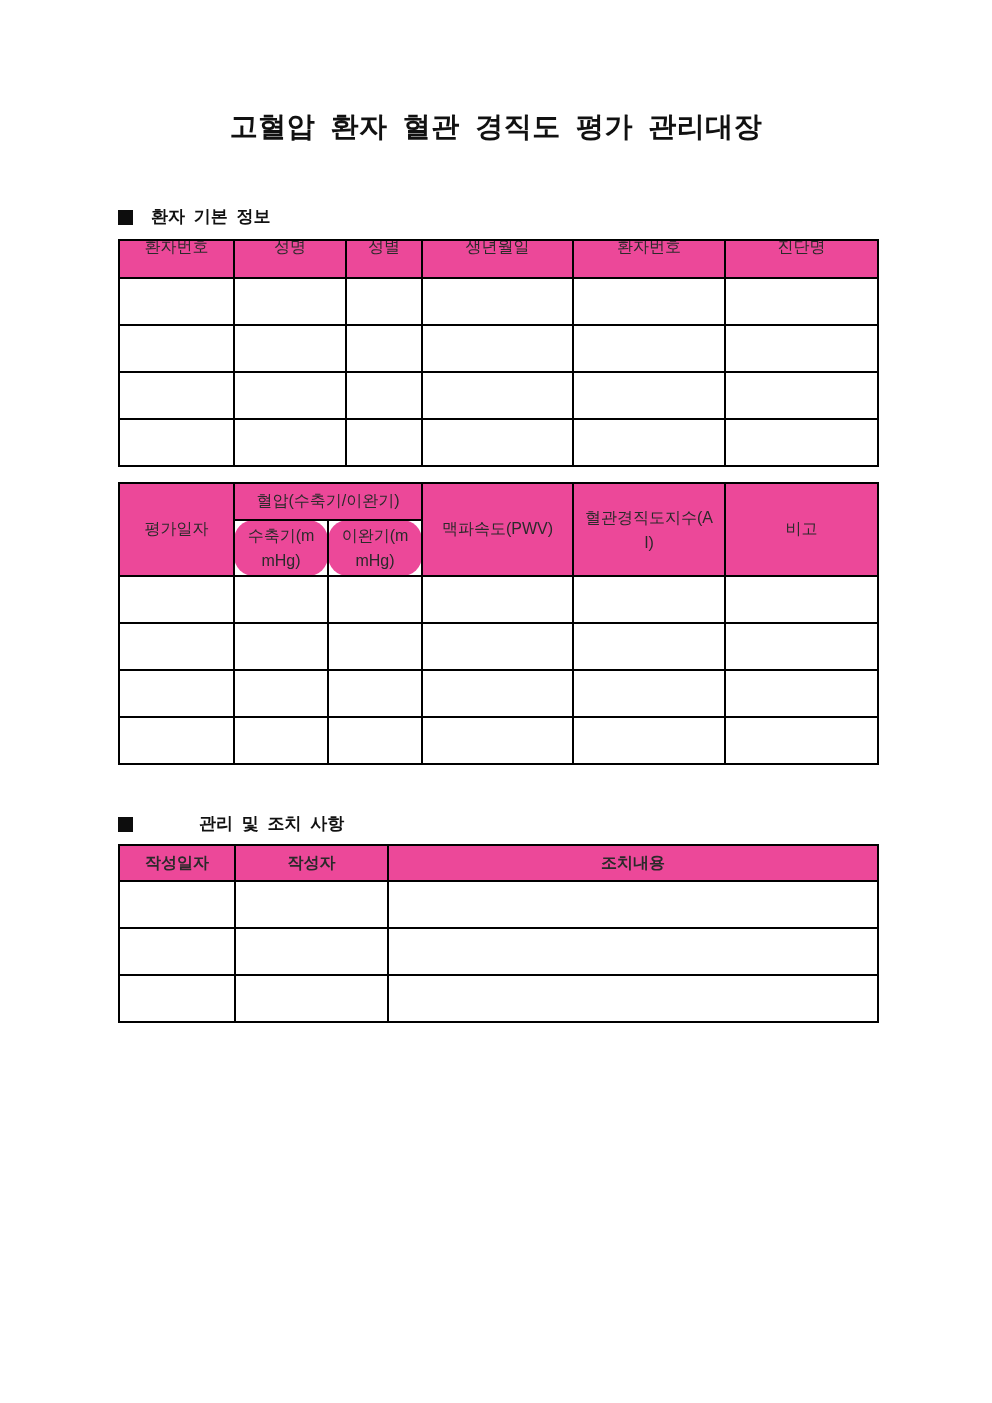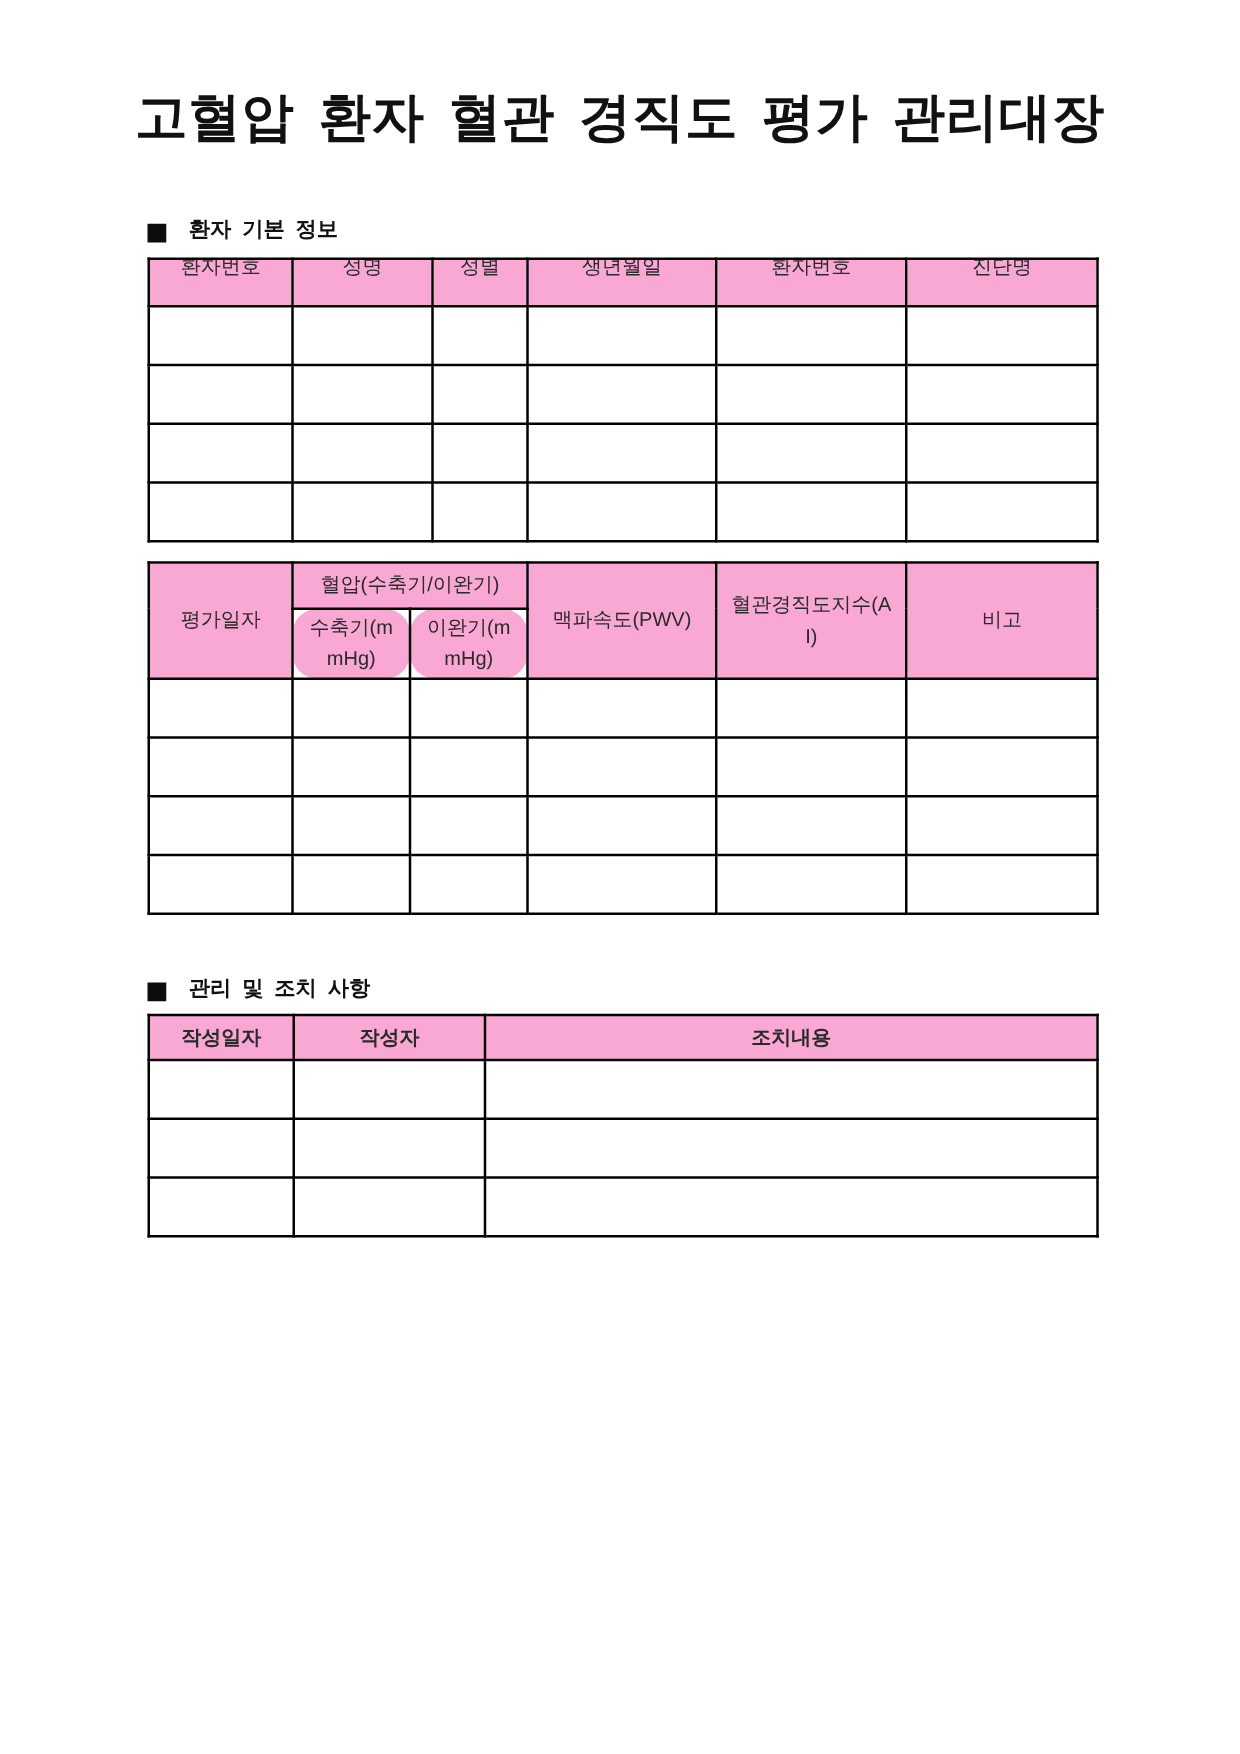--- a/index.html
+++ b/index.html
@@ -4,72 +4,72 @@
 <style>
   * { box-sizing: border-box; margin: 0; padding: 0; }
   html, body { width: 992px; background: #ffffff; }
   body {
     height: 1403px;
     font-family: "Liberation Sans", "DejaVu Sans", sans-serif;
     color: #1d1d1d;
     position: relative;
   }
   .doc-title {
-    padding-top: 74px;
+    padding-top: 107px;
     text-align: center;
-    font-size: 42px;
+    font-size: 28px;
     line-height: 40px;
     font-weight: 700;
     word-spacing: 7px;
     letter-spacing: 0.5px;
     color: #111111;
   }
   .content {
     margin-left: 118px;
     width: 759px;
   }
   .section-heading {
     display: flex;
-    align-items: flex-end;
+    align-items: center;
     font-size: 17px;
     line-height: 20px;
     font-weight: 700;
     word-spacing: 4px;
     color: #111111;
   }
   .section-heading .bullet {
     width: 15px;
     height: 15px;
     background: #0d0d0d;
     flex: none;
     margin-right: 18px;
   }
   .heading-1 { margin-top: 60px; }
   .heading-2 { margin-top: 42px; }
-  .heading-3 { margin-top: 49px; }
+  .heading-3 { margin-top: 49px; gap: 48px; }
 
   table {
     border-collapse: collapse;
     table-layout: fixed;
     width: 759px;
     background: #ffffff;
   }
   .table-1 { margin-top: 12px; }
   .table-2 { margin-top: 15px; }
   .table-3 { margin-top: 10px; }
   th, td {
     border: 2px solid #000000;
     font-weight: 400;
     font-size: 16px;
     text-align: center;
     vertical-align: middle;
     color: #2a2a2a;
     overflow: hidden;
   }
-  th { background: #f9a8d4; }
+  th { background: #ec4899; }
 
   
   .table-1 th { height: 38px; vertical-align: top; }
   .table-1 .clipbox { height: 34px; overflow: hidden; }
   .table-1 .clipbox .shift { margin-top: -4px; line-height: 20px; }
   .table-1 td { height: 47px; }
 
   
   .table-2 .group-row th { height: 37px; }
   .table-2 .sub-row th { height: 56px; border-radius: 20px; }

